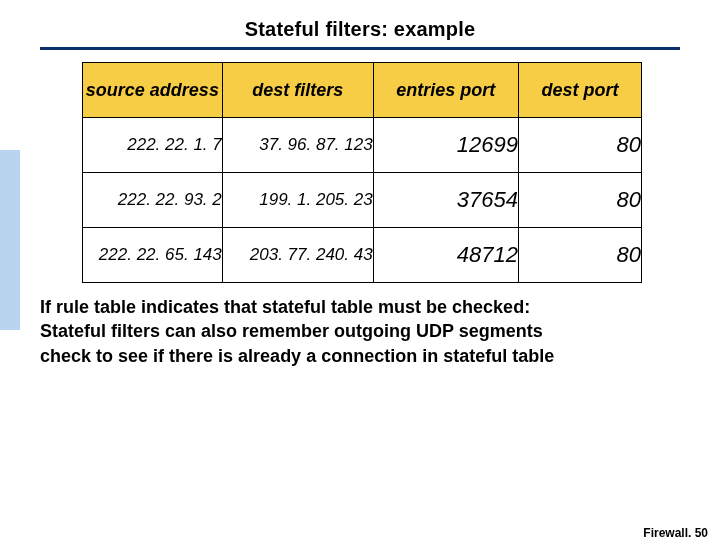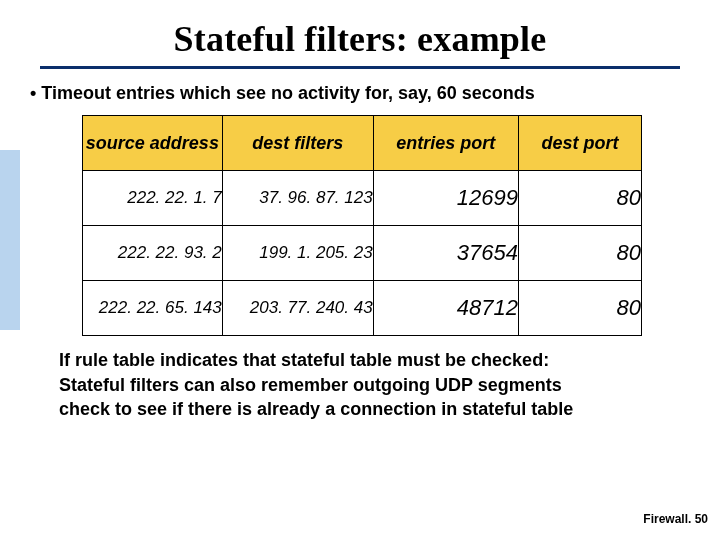--- a/index.html
+++ b/index.html
@@ -27,24 +27,23 @@
     height: 540px;
     box-sizing: border-box;
     padding: 14px 12px 0 12px;
   }
   .title-wrap {
     text-align: center;
     margin: 4px 0 6px 0;
   }
   .title {
     display: inline-block;
-    font-size: 36px;
+    font-size: 20px;
     font-weight: bold;
     letter-spacing: 0.2px;
-    font-family: Liberation Serif, serif;
   }
   .rule {
     margin: 6px auto 12px auto;
     width: 640px;
     border: none;
     border-top: 3px solid #0a2f6b;
   }
   .bullets {
     margin: 0 0 10px 18px;
     padding: 0;
@@ -85,48 +84,47 @@
     text-align: right;
   }
   .col-sa { width: 25%; }
   .col-da { width: 27%; }
   .col-sp { width: 26%; }
   .col-dp { width: 22%; }
   td.big {
     font-size: 22px;
   }
   .closing {
-    margin: 6px 0 0 47px;
+    margin: 6px 0 0 28px;
     font-size: 18px;
     font-weight: bold;
     line-height: 1.35;
   }
   .footer {
     position: absolute;
     right: 12px;
-    bottom: 14px;
+    bottom: 0;
     font-size: 12px;
     font-weight: bold;
     margin-left: 16px;
   }
 </style>
 </head>
 <body>
 
 <div class="leftbar"></div>
 
 <div class="slide">
 
   <div class="title-wrap">
     <span class="title">Stateful filters: example</span>
   </div>
   <hr class="rule">
 
   <ul class="bullets">
-    <li>Timeout entries which see no activity for, say, 60 seconds</li>
   </ul>
 
   <div class="table-wrap">
     <table>
       <colgroup>
         <col class="col-sa">
           <col class="col-da">
           <col class="col-sp">
           <col class="col-dp">
       </colgroup>

